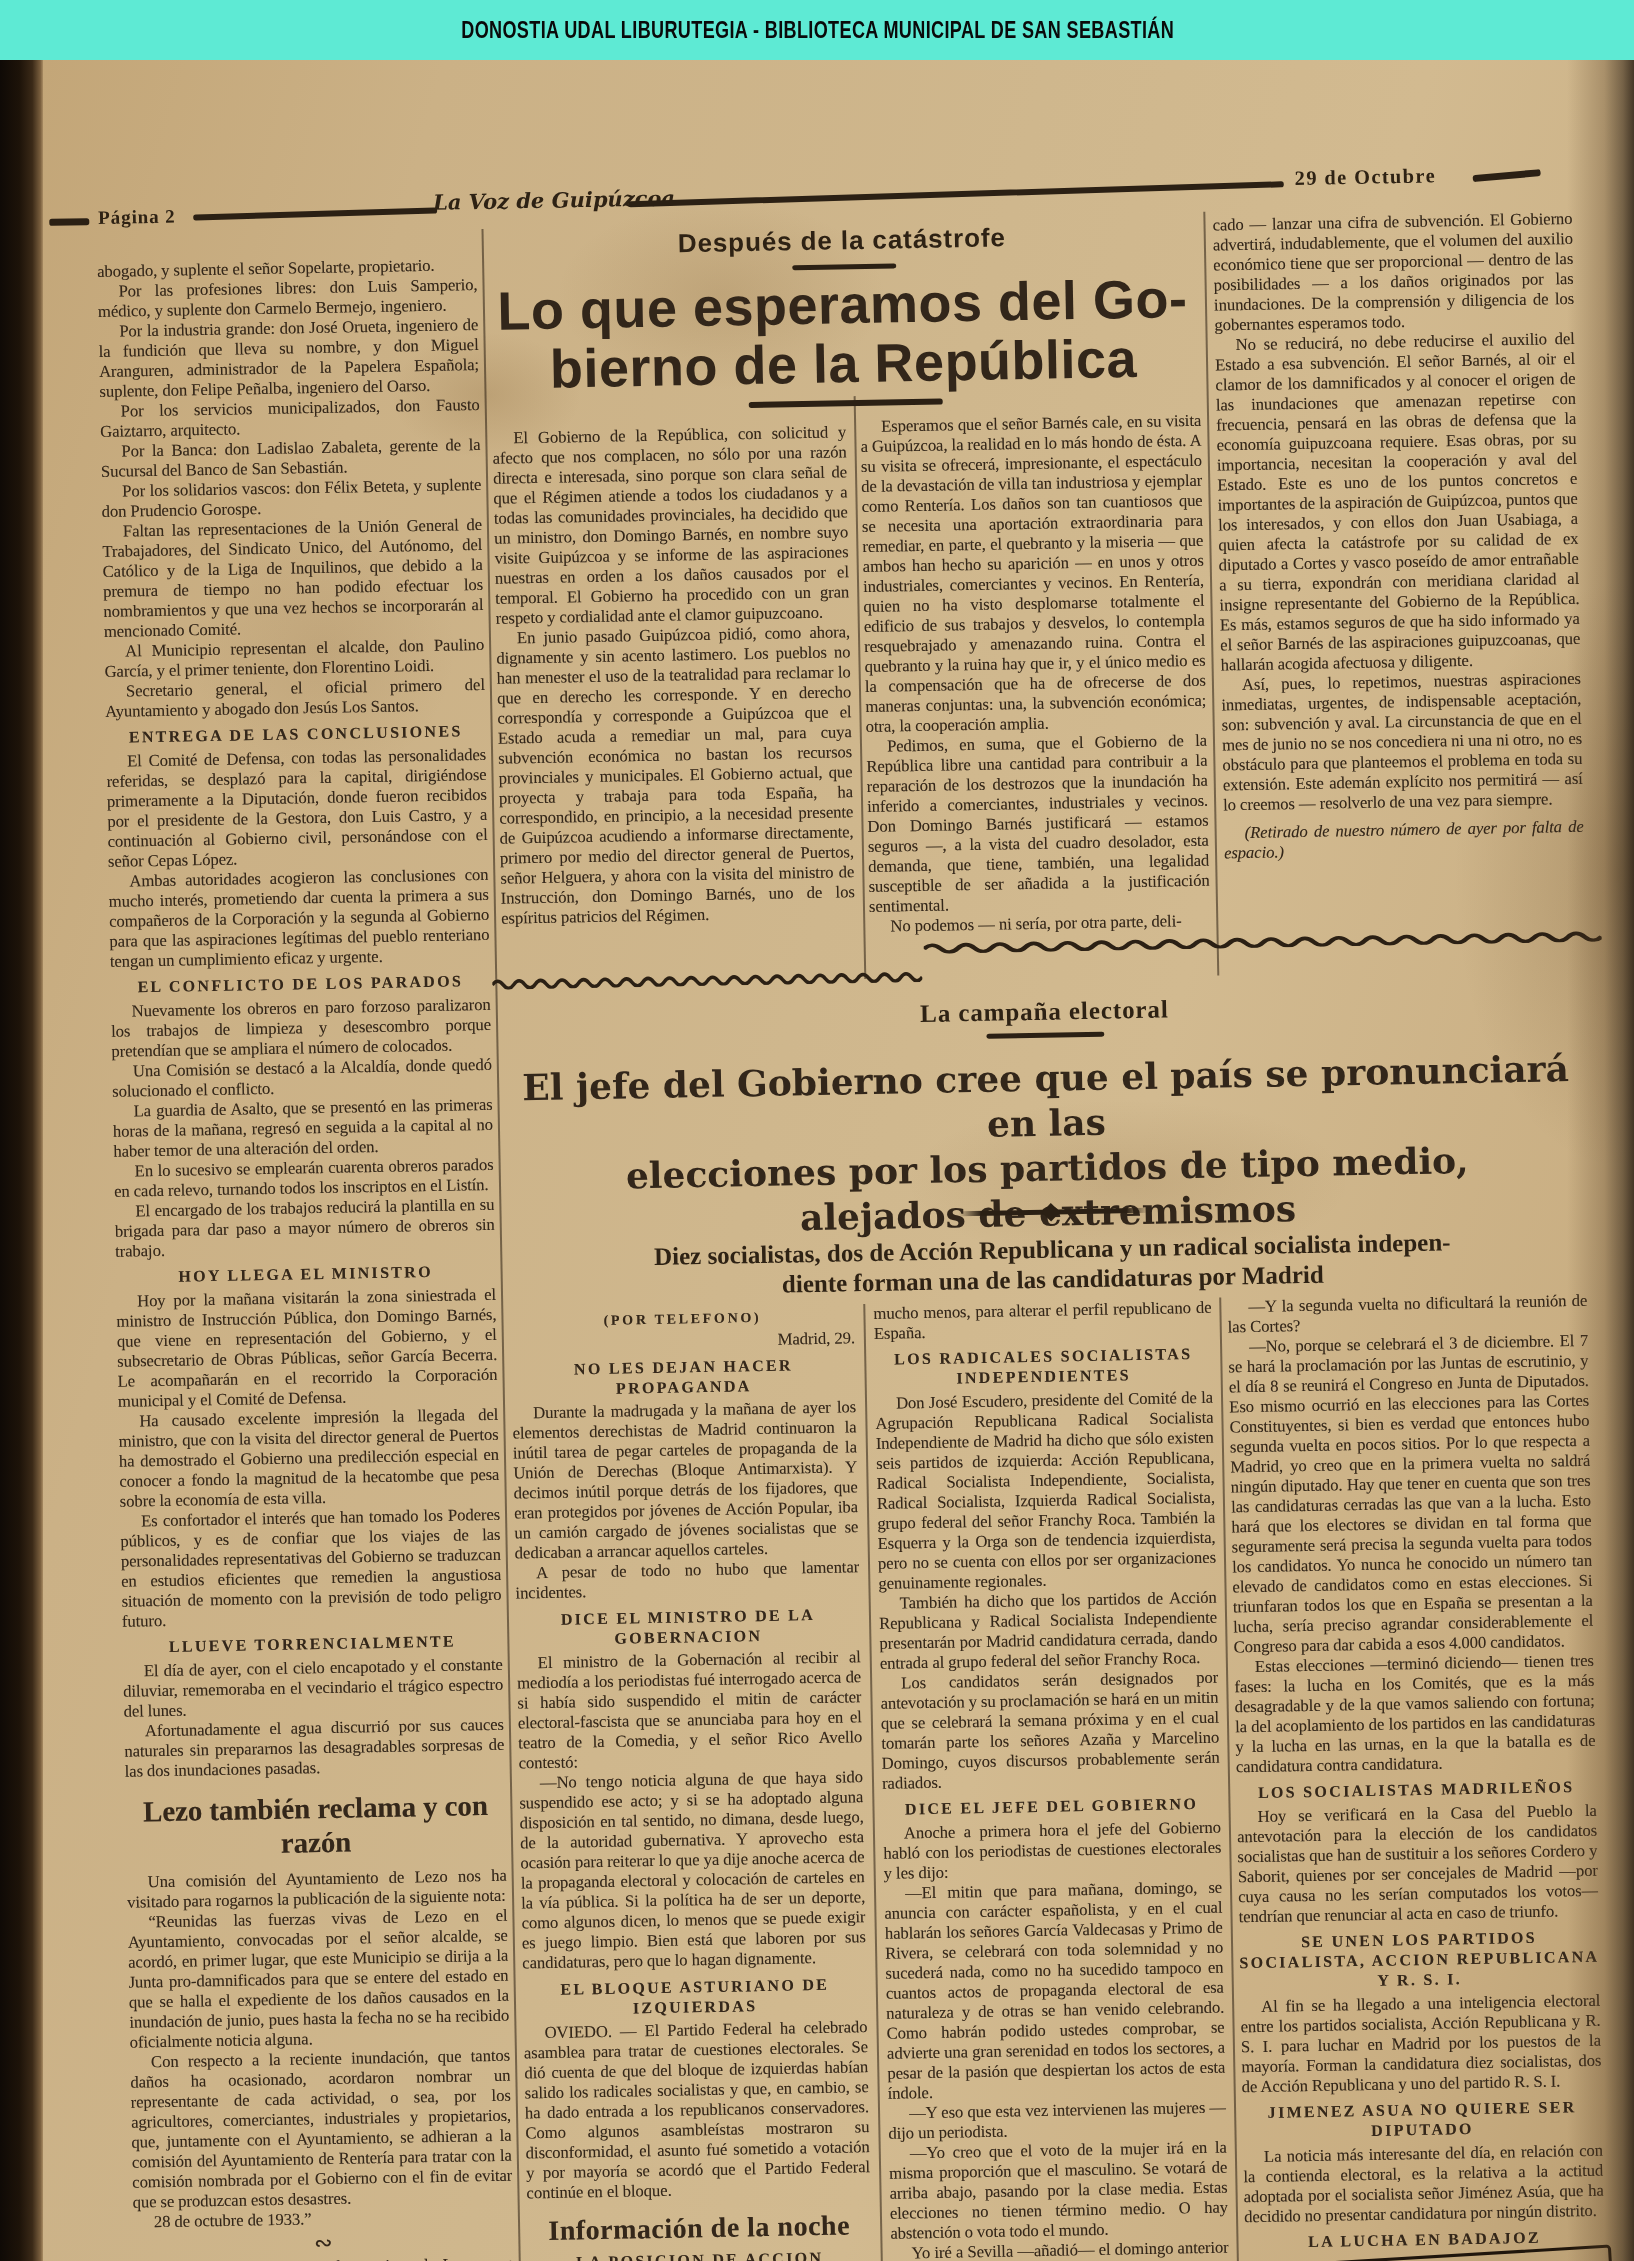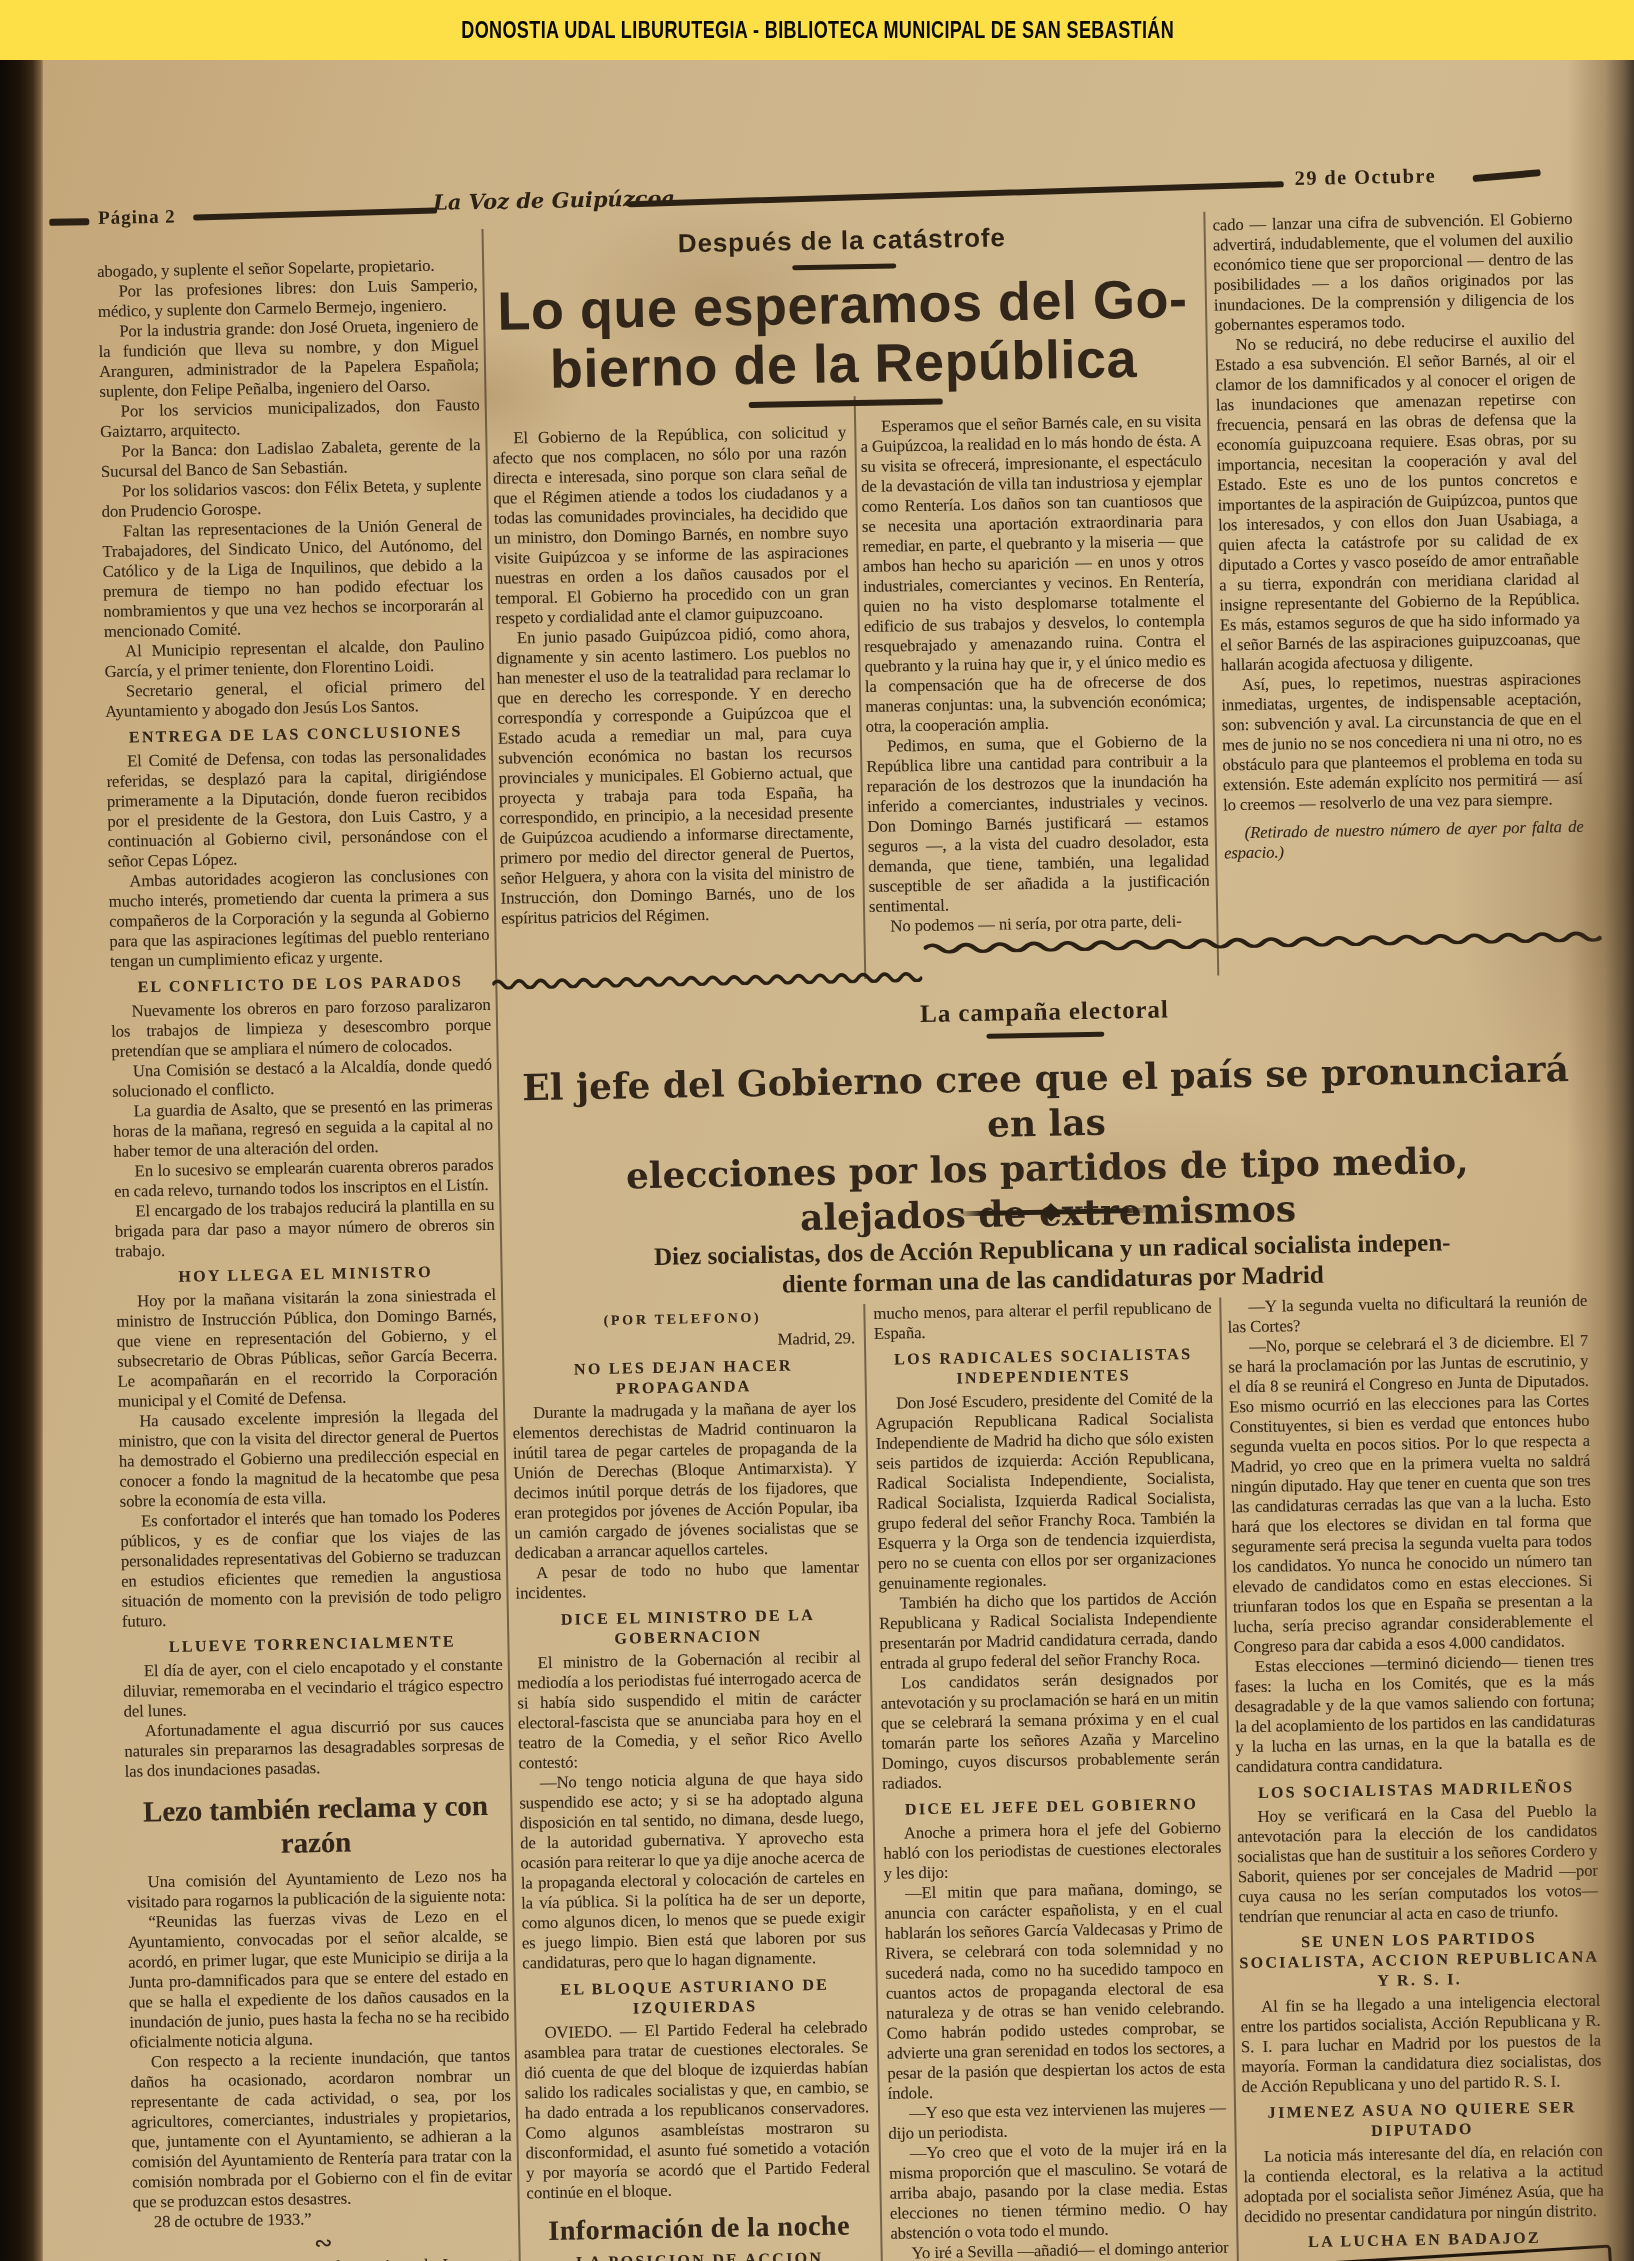--- a/index.html
+++ b/index.html
@@ -1,20 +1,20 @@
 <!DOCTYPE html>
 <html style="font-size:7.2px"><head>
 <meta charset="utf-8">
 <style>
   *{margin:0;padding:0;box-sizing:border-box}
   html,body{width:1635px;height:2472px}
   body{position:relative;background:#ffffff;overflow:hidden;font-family:"Liberation Serif",serif;color:#33261a}
 
   
-  .library-band{position:absolute;top:0;left:0;width:1635px;height:60px;background:#fde047;display:flex;align-items:center;justify-content:center;z-index:10}
+  .library-band{position:absolute;top:0;left:0;width:1635px;height:60px;background:#5eead4;display:flex;align-items:center;justify-content:center;z-index:10}
   .library-band span{font-family:"Liberation Sans",sans-serif;font-weight:bold;font-size:24.4px;color:#0a0a0a;transform:scaleX(.74);letter-spacing:0.5px;white-space:nowrap}
 
   
   .scan{position:absolute;top:60px;left:0;right:0;bottom:0;background:#b49a6e;overflow:hidden}
   .paper{position:absolute;top:0;bottom:0;left:43px;right:0;background:
     radial-gradient(235px 136px at 678px 235px, rgba(124,89,44,.18), transparent 70%),
     radial-gradient(317px 118px at 1085px 1122px, rgba(124,89,44,.16), transparent 70%),
     radial-gradient(190px 190px at 280px 588px, rgba(115,80,40,.12), transparent 70%),
     radial-gradient(136px 90px at 443px 335px, rgba(124,89,44,.2), transparent 70%),
     radial-gradient(271px 136px at 317px 2306px, rgba(90,62,30,.22), transparent 70%),

